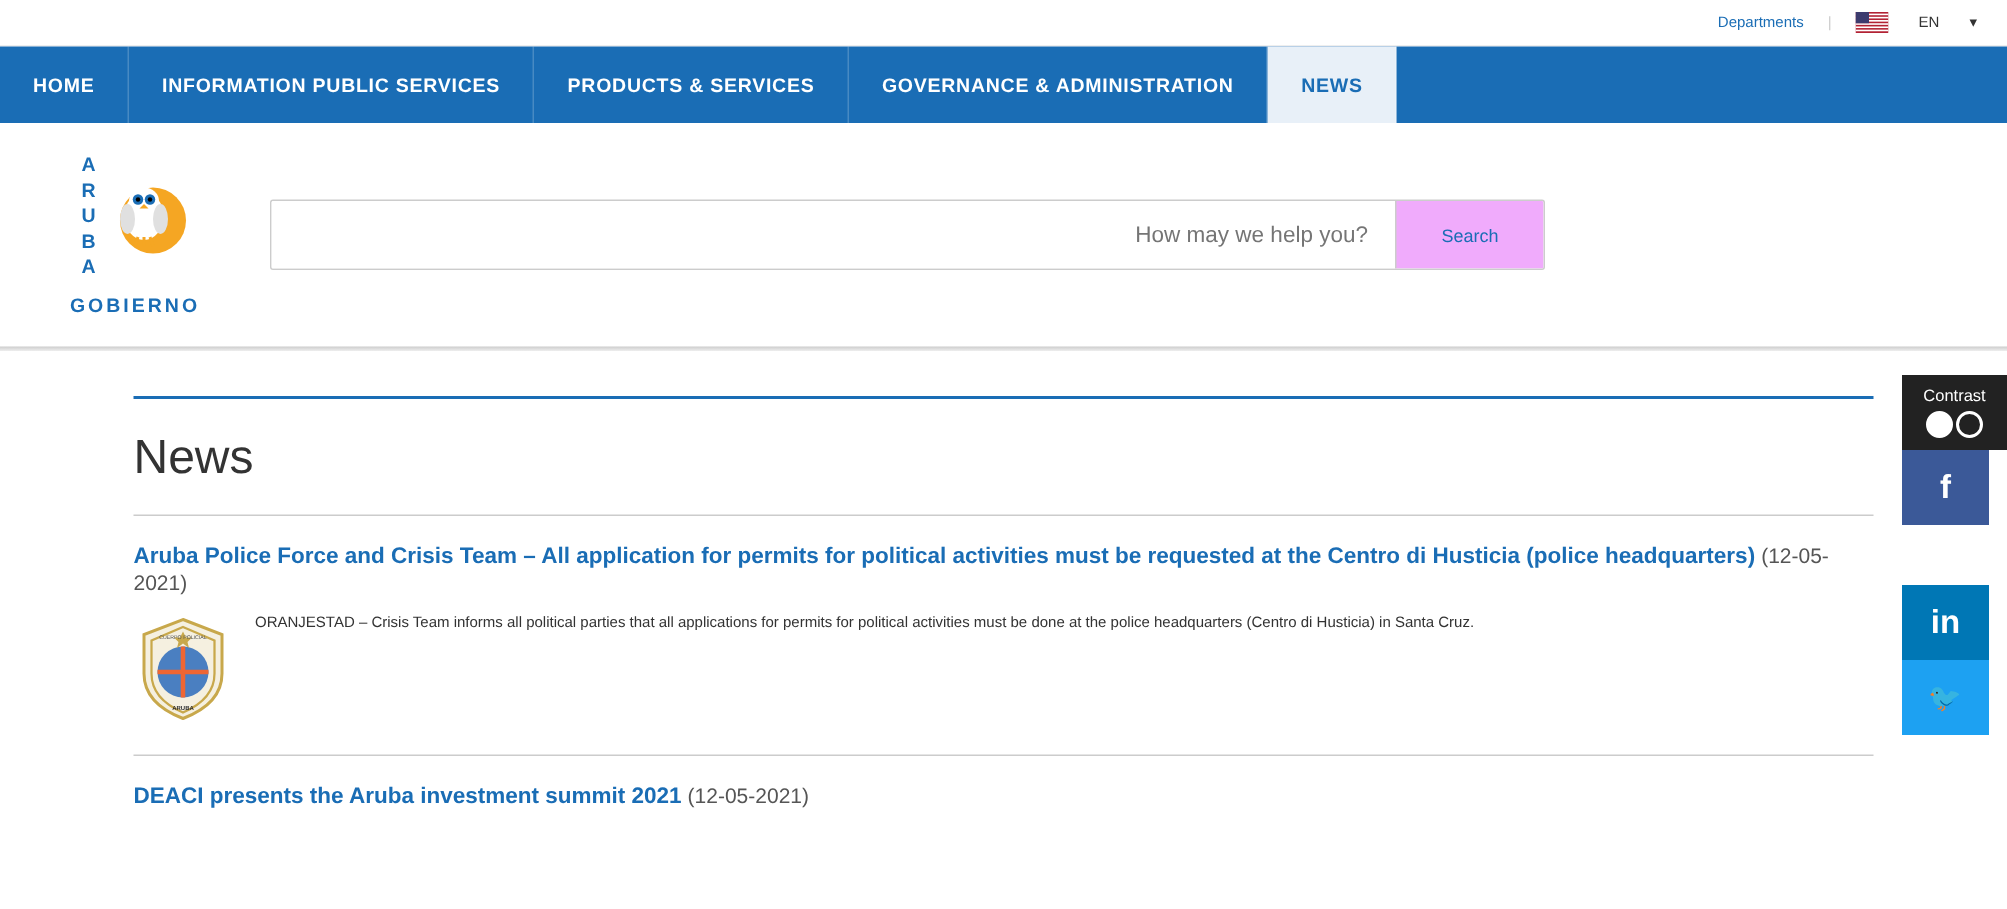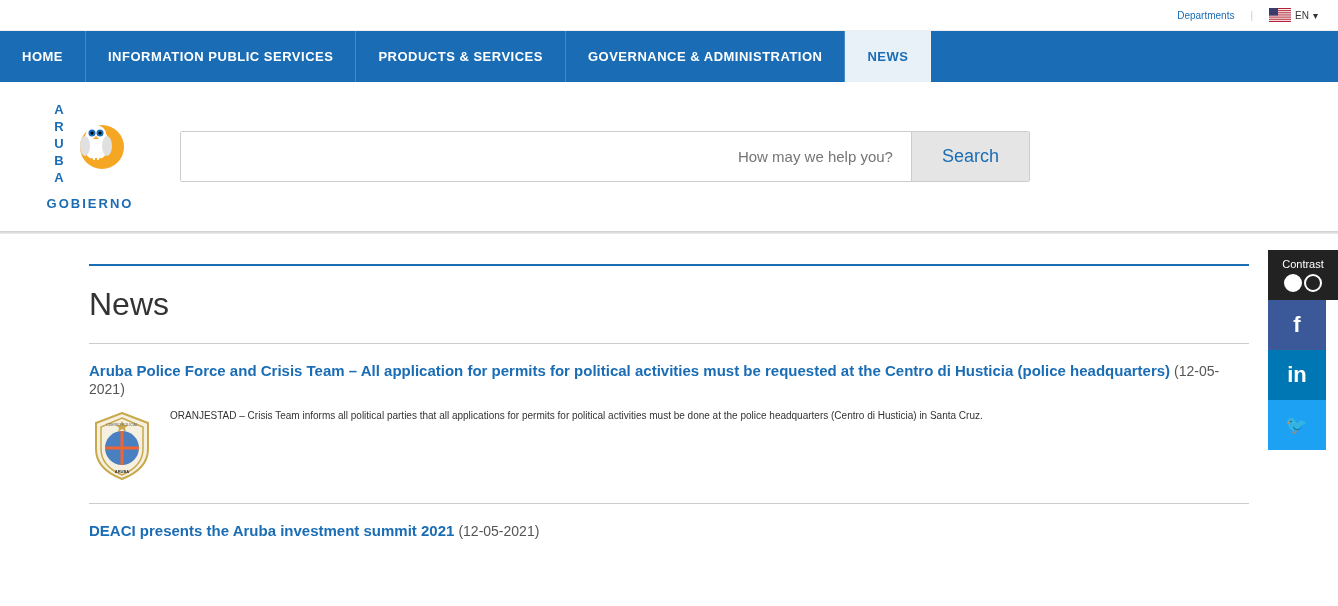--- a/index.html
+++ b/index.html
@@ -21,21 +21,21 @@
       color: #1a6db5;
       cursor: pointer;
       text-decoration: none;
     }
     .top-bar-divider {
       color: #ccc;
     }
     .top-bar-lang {
       display: flex;
       align-items: center;
-      gap: 4px;
+      gap: 20px;
       cursor: pointer;
       color: #333;
     }
 
     
     .nav-bar {
       background: #1a6db5;
       display: flex;
       align-items: stretch;
       padding: 0;
@@ -94,25 +94,25 @@
     .search-input {
       flex: 1;
       padding: 14px 18px;
       font-size: 15px;
       color: #999;
       border: none;
       outline: none;
       text-align: right;
     }
     .search-button {
-      background: #e5e5e5;
+      background: #f0abfc;
       border: none;
       border-left: 1px solid #ccc;
       padding: 14px 30px;
-      font-size: 18px;
+      font-size: 12px;
       color: #1a6db5;
       cursor: pointer;
       font-weight: normal;
     }
 
     
     .header-divider {
       height: 3px;
       background: linear-gradient(to bottom, #ccc, #eee);
       margin: 0;
@@ -246,21 +246,21 @@
       display: flex;
       align-items: center;
       justify-content: center;
       font-size: 22px;
       font-weight: bold;
       color: #fff;
       cursor: pointer;
       text-decoration: none;
     }
     .social-fb { background: #3b5998; }
-    .social-li { background: #0077b5; }
+    .social-li { background: #0077b5; margin-top: 40px; }
     .social-tw { background: #1da1f2; }
 
     
     .badge-svg {
       width: 60px;
       height: 70px;
     }
   </style>
 </head>
 <body>

